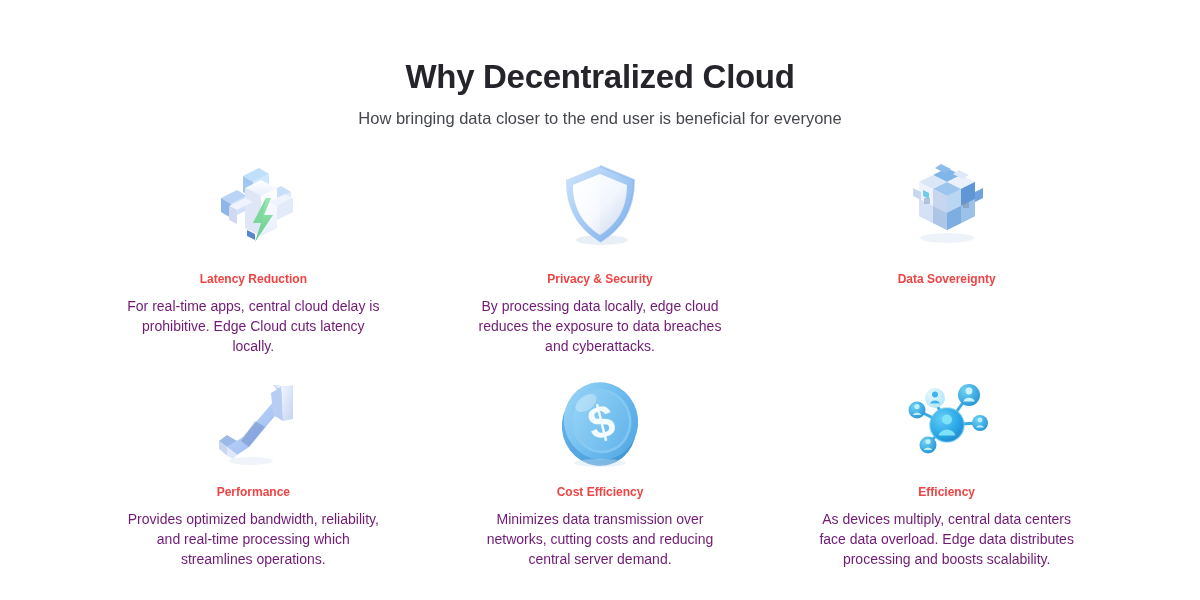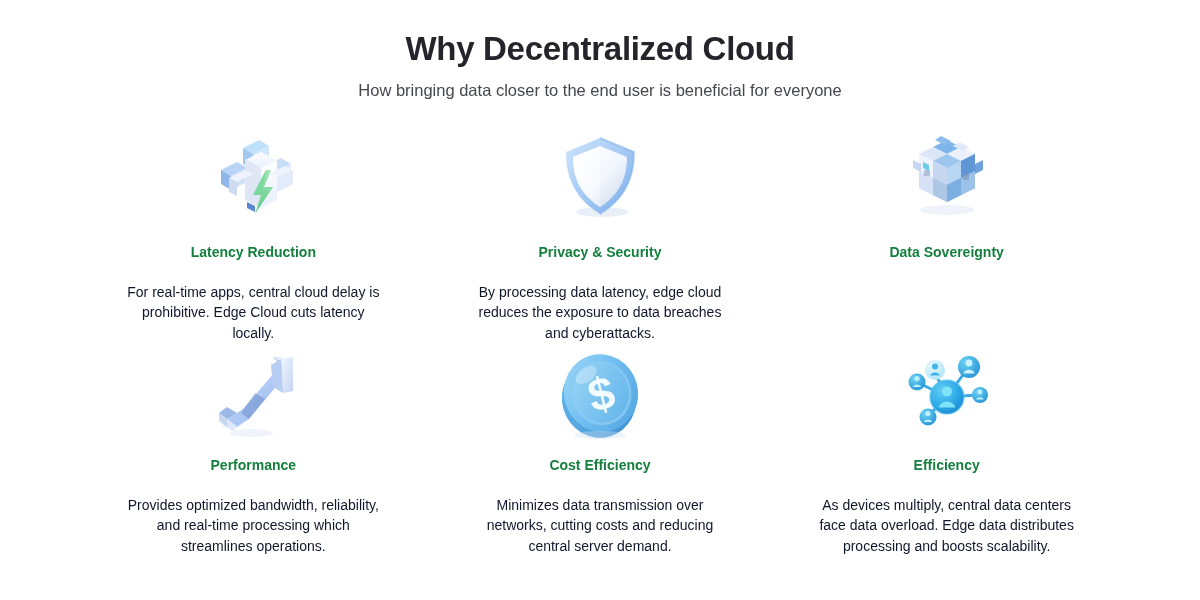--- a/index.html
+++ b/index.html
@@ -24,20 +24,21 @@
 
   
   .header { text-align: center; }
 
   .page-title {
     font-size: 33px;
     font-weight: 700;
     color: #24242a;
     letter-spacing: -0.3px;
     line-height: 1.25;
+    margin-top: 28px;
   }
 
   .page-subtitle {
     font-size: 16.5px;
     font-weight: 400;
     color: #44474d;
     margin-top: 11px;
     line-height: 1.3;
     text-align: center;
   }
@@ -66,33 +67,33 @@
     width: 100px;
     height: 100px;
     display: flex;
     align-items: center;
     justify-content: center;
     flex: none;
   }
   .card-icon svg { display: block; overflow: visible; }
 
   .card-title {
-    font-size: 14px;
+    font-size: 12px;
     font-weight: 700;
-    color: #15803d;
+    color: #ef4444;
     margin-top: 18px;
     line-height: 1.25;
   }
 
   .card-desc {
     font-size: 14px;
     font-weight: 400;
-    color: #0f172a;
+    color: #701a75;
     line-height: 1.45;
-    margin-top: 21px;
+    margin-top: 9px;
     max-width: 256px;
   }
 
   
   .cards-grid .card.row2 .card-icon { height: 92px; }
   .cards-grid .card.row2 .card-title { }
 </style>
 </head>
 <body>
 
@@ -170,21 +171,21 @@
             </linearGradient>
           </defs>
           <ellipse cx="52" cy="86" rx="26" ry="5" fill="#cfdcee" opacity="0.45"></ellipse>
           <path d="M50 12 L84 26 C84 56 72 74 50 88 C28 74 16 56 16 26 Z" fill="url(#shOut)"></path>
           <path d="M50 20 L77 31 C77 55 67 70 50 81 C33 70 23 55 23 31 Z" fill="url(#shIn)"></path>
           <path d="M50 20 L50 81 C33 70 23 55 23 31 Z" fill="url(#shGloss)" opacity="0.85"></path>
           <path d="M50 12 L84 26 C84 56 72 74 50 88" fill="none" stroke="#7fb0ea" stroke-width="2" opacity="0.55"></path>
         </svg>
       </div>
       <div class="card-title">Privacy &amp; Security</div>
-      <div class="card-desc">By processing data latency, edge cloud reduces the exposure to data breaches and cyberattacks.</div>
+      <div class="card-desc">By processing data locally, edge cloud reduces the exposure to data breaches and cyberattacks.</div>
     </div>
 
     <div class="card row1">
       <div class="card-icon">
         <svg width="100" height="100" viewBox="0 0 100 100">
           <defs>
             <linearGradient id="cbTop" x1="0" y1="0" x2="0" y2="1">
               <stop offset="0" stop-color="#ffffff"></stop>
                 <stop offset="1" stop-color="#e4ecfa"></stop>
             </linearGradient>

